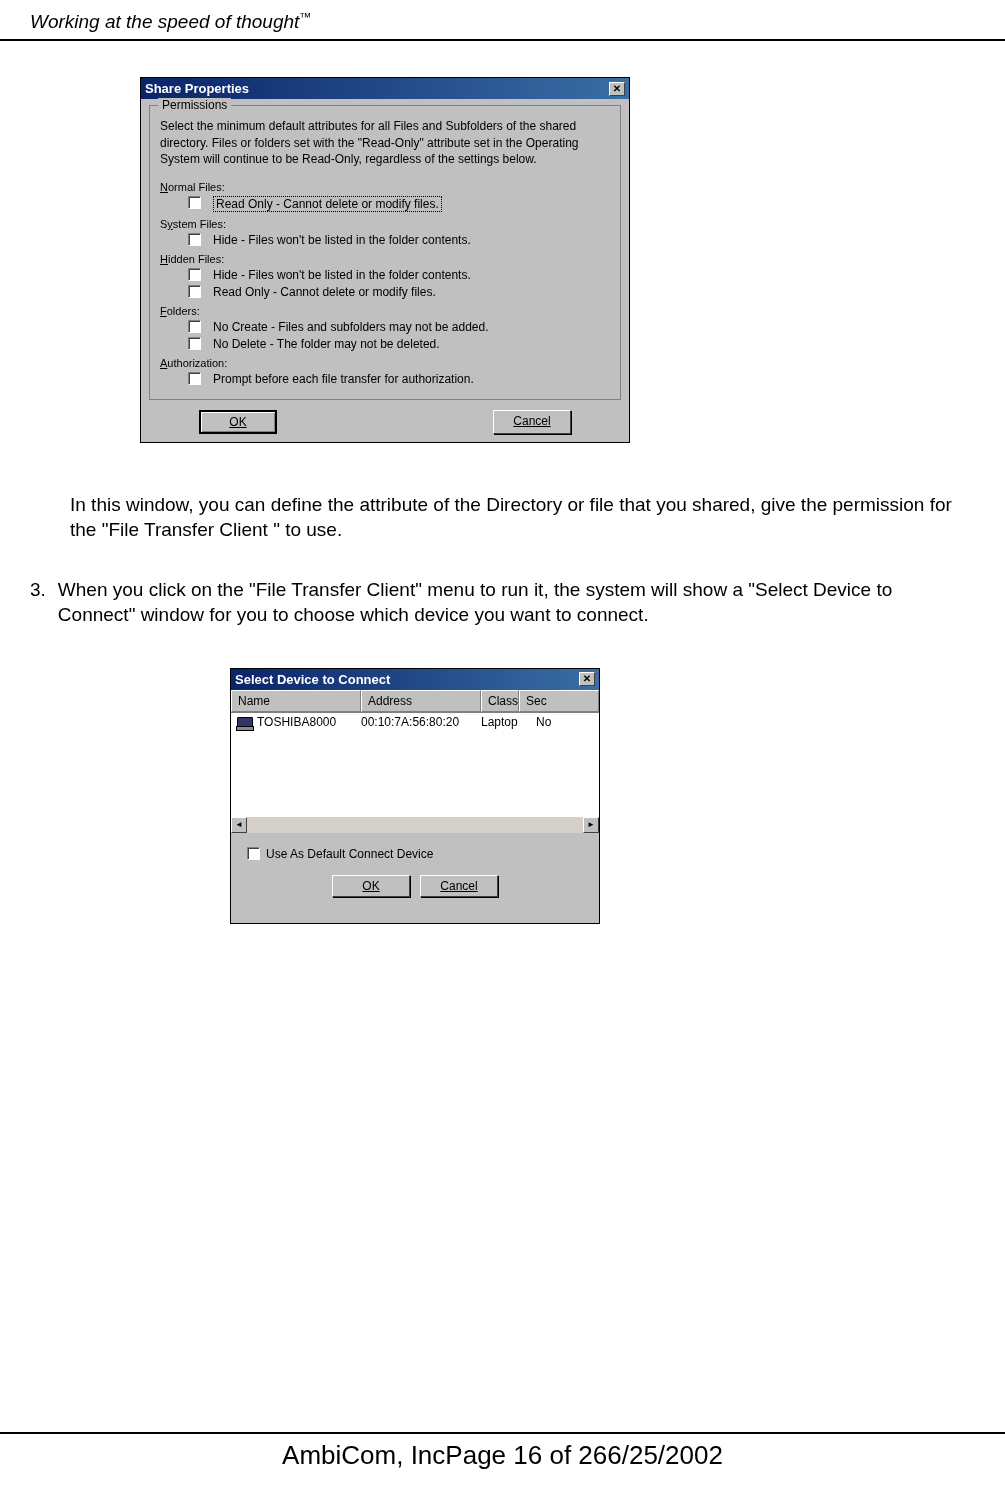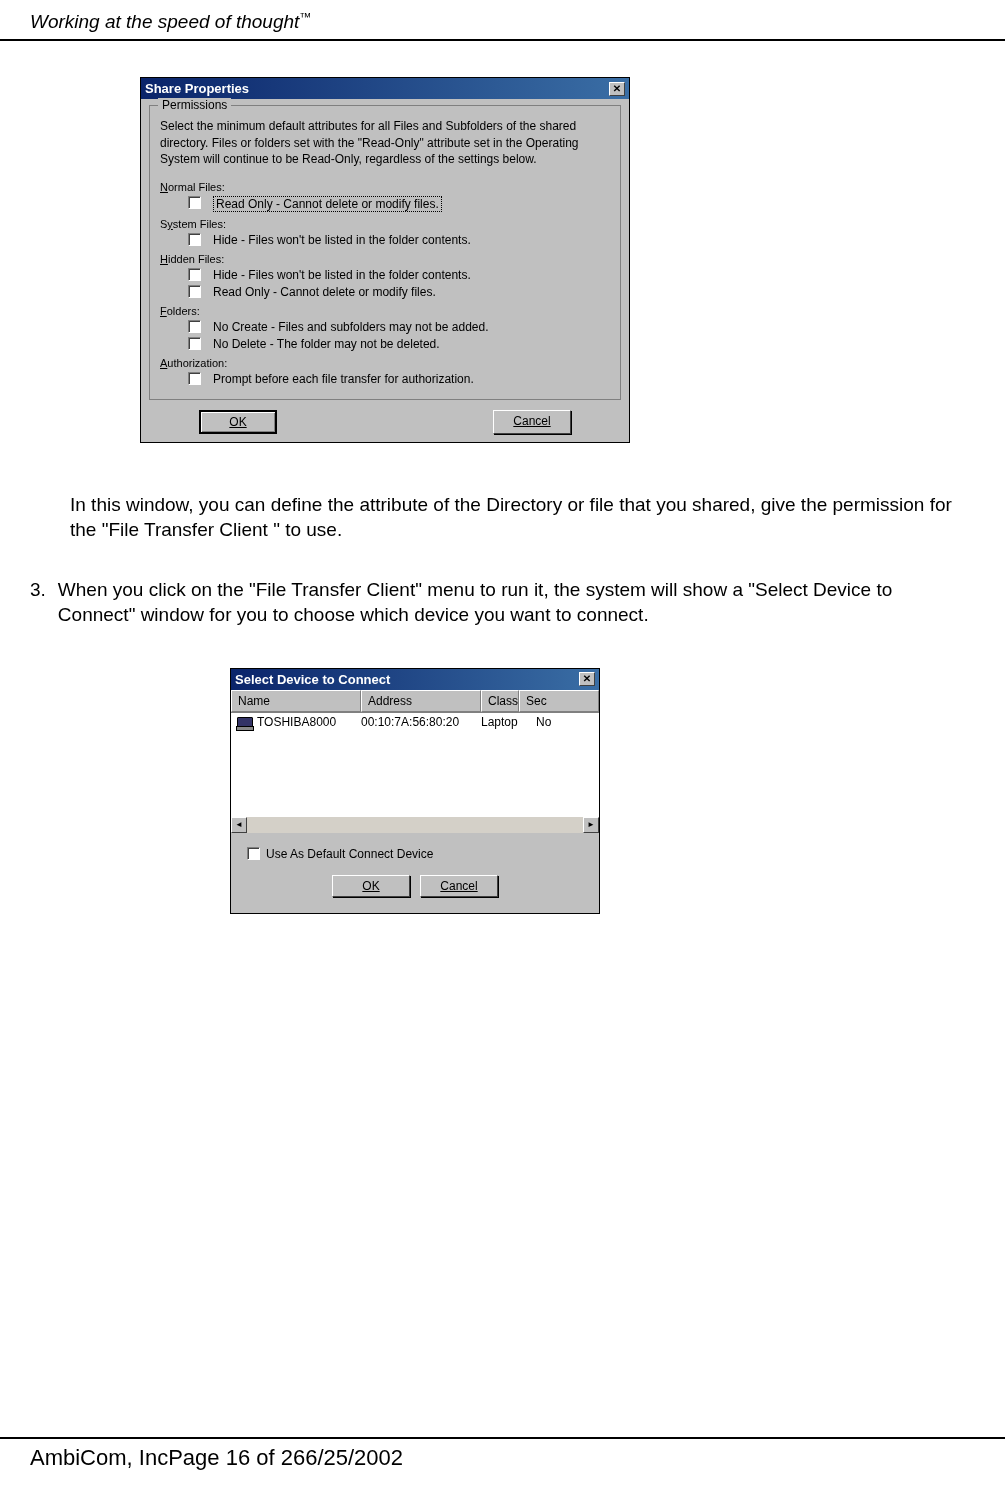--- a/index.html
+++ b/index.html
@@ -171,31 +171,31 @@
     .scrollbar-h {
       position: absolute; left: 0; right: 0; bottom: 0; height: 16px;
       background: #d4d0c8;
       display: flex; justify-content: space-between;
     }
     .scroll-arrow {
       width: 16px; height: 16px; background: #c0c0c0;
       border: 1px solid #fff; border-right-color: #404040; border-bottom-color: #404040;
       display: flex; align-items: center; justify-content: center; font-size: 8px;
     }
-    .dialog2-lower { padding: 14px 10px 16px 10px; }
+    .dialog2-lower { padding: 14px 10px 26px 10px; }
     .default-row { display: flex; align-items: center; gap: 6px; font-size: 12px; margin-bottom: 14px; margin-left: 6px; }
     .dialog2-buttons { display: flex; justify-content: center; gap: 10px; }
     .page-footer {
       position: absolute;
       left: 0; right: 0; bottom: 22px;
       border-top: 2px solid #000;
       padding: 6px 30px 0 30px;
       display: flex;
-      justify-content: flex-start;
-      font-size: 22px;
+      justify-content: center;
+      font-size: 26px;
     }
     .tm { font-size: 12px; vertical-align: super; }
   </style>
 </head>
 <body>
 
 <div class="page-header">
   <div class="header-right">
     <span>Working at the speed of thought</span><span class="tm">™</span>
   </div>

